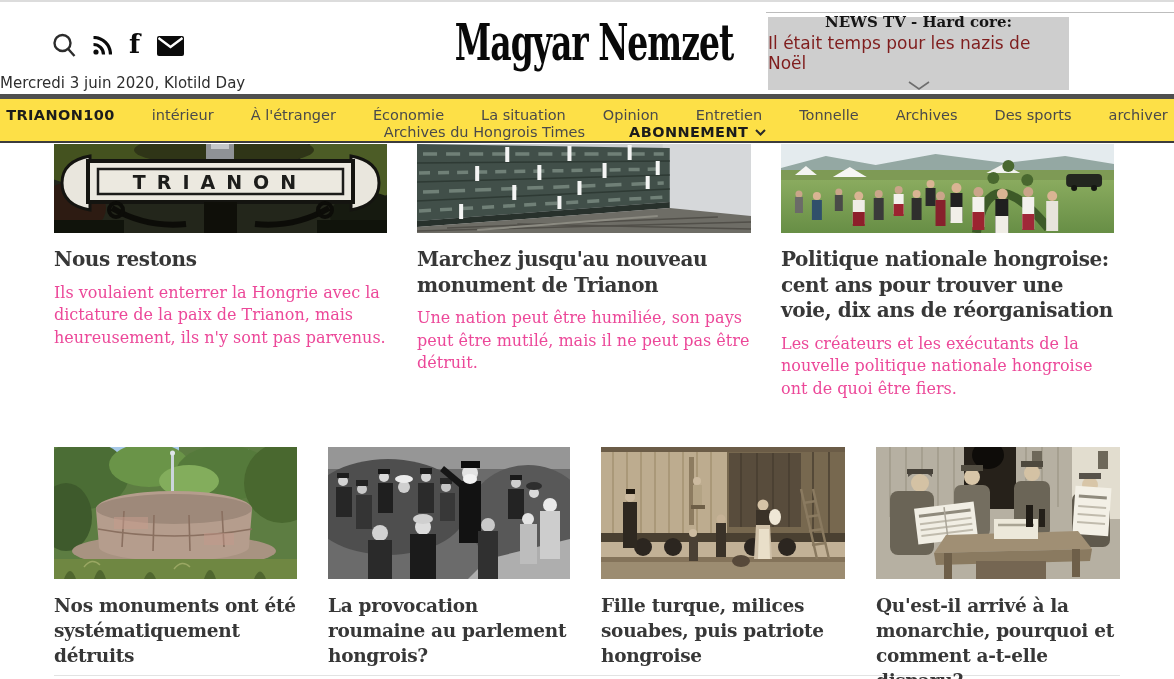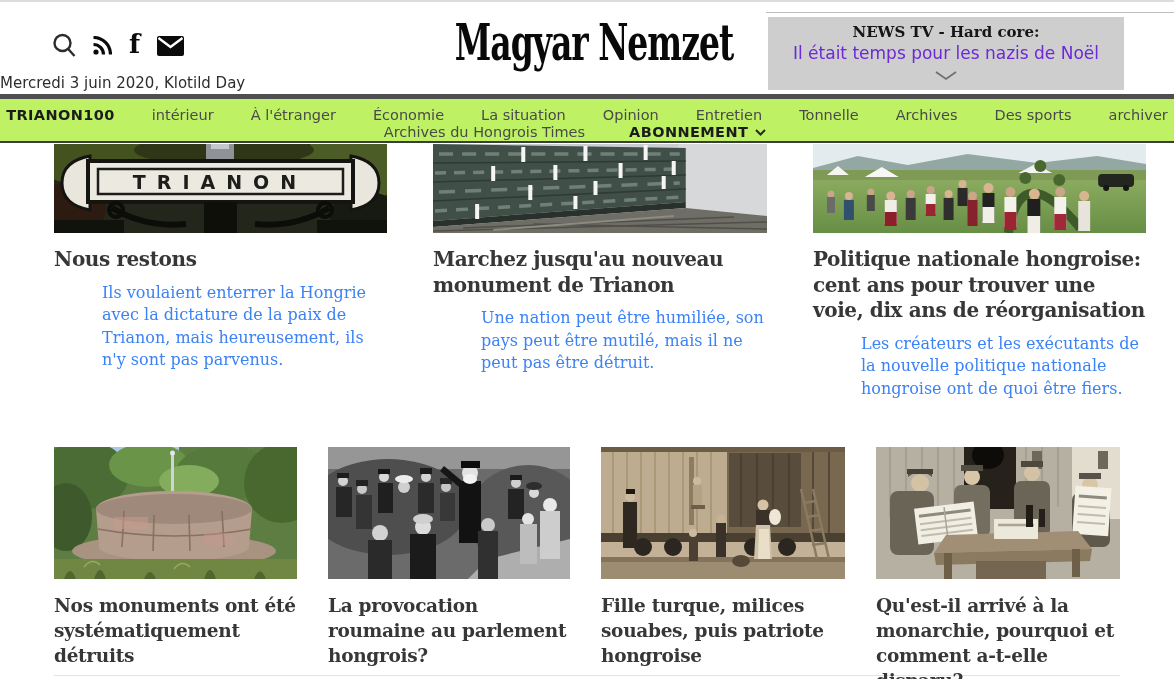--- a/index.html
+++ b/index.html
@@ -15,53 +15,53 @@
   .fb-f{font-family:"DejaVu Serif",serif;font-weight:bold;font-size:26px;color:#0b0b0b;line-height:1;margin-top:-3px;}
   .logo{left:14px;right:0;top:10px;text-align:center;}
   .logo-text{
     display:inline-block;font-family:"DejaVu Serif","Liberation Serif",serif;
     font-weight:bold;font-size:33px;color:#090909;letter-spacing:-1px;
     transform:scaleY(1.55);transform-origin:top center;white-space:nowrap;
   }
   .date-line{left:0;right:0;top:72px;font-size:15px;color:#2e2e2e;}
   .newsline{left:766px;top:10px;width:408px;height:1px;background:#bdbdbd;}
   .newsbox{
-    left:768px;top:15px;width:356px;height:73px;background:#cecece;cursor:pointer;
+    left:768px;top:15px;width:301px;height:73px;background:#cecece;cursor:pointer;
     display:flex;flex-direction:column;align-items:center;justify-content:center;gap:2px;
   }
   .newsbox .nb-title{font-family:"DejaVu Serif",serif;font-weight:bold;font-size:15px;color:#151515;}
-  .newsbox .nb-sub{font-size:17px;color:#6d28d9;}
+  .newsbox .nb-sub{font-size:17px;color:#7f1d1d;}
   
   .darkbar{left:0;top:92px;width:1174px;height:5px;background:#4f4f4f;}
   .nav{
-    left:0;top:97px;width:1174px;height:44px;background:#bef264;border-bottom:2px solid #3c3c3c;
+    left:0;top:97px;width:1174px;height:44px;background:#fde047;border-bottom:2px solid #3c3c3c;
     box-sizing:border-box;
   }
   .nav-row1{display:flex;justify-content:center;gap:37px;padding-top:8px;font-size:14.5px;color:#4a4a4a;}
   .nav-row1 .nav-item{cursor:pointer;white-space:nowrap;}
   .nav-item.bold1{font-weight:bold;color:#1c1c1c;letter-spacing:.4px;}
   .nav-row2{display:flex;justify-content:center;align-items:center;gap:44px;margin-top:1px;font-size:14.5px;color:#4a4a4a;position:relative;left:-12px;}
   .nav-row2 .sub{font-weight:bold;color:#1c1c1c;letter-spacing:.4px;display:flex;align-items:center;gap:7px;cursor:pointer;}
   .nav-row2 .arch{cursor:pointer;}
   
   .hairline{left:54px;top:673px;width:1066px;height:1px;background:#e3e3e3;}
-  .top-row{left:54px;top:142px;width:1066px;display:grid;grid-template-columns:333px 334px 333px;column-gap:46px;}
+  .top-row{left:54px;top:142px;width:1066px;display:grid;grid-template-columns:333px 334px 333px;column-gap:30px;}
   .bottom-row{left:54px;top:445px;width:1066px;display:grid;grid-template-columns:243px 242px 244px 244px;column-gap:31px;}
   .photo{display:block;width:100%;overflow:hidden;cursor:pointer;}
   .photo svg{display:block;width:100%;height:100%;}
   .top-row .photo{height:89px;}
   .bottom-row .photo{height:132px;}
   .a-title{
     font-family:"DejaVu Serif","Liberation Serif",serif;font-weight:bold;color:#373737;
     font-size:20px;line-height:25.5px;letter-spacing:-0.4px;margin-top:14px;cursor:pointer;
   }
   .bottom-row .a-title{font-size:18.5px;line-height:25px;letter-spacing:-0.3px;}
   .a-sum{
-    font-family:"DejaVu Serif","Liberation Serif",serif;color:#3b82f6;
-    font-size:16px;line-height:22.5px;margin-top:9px;margin-left:48px;
+    font-family:"DejaVu Serif","Liberation Serif",serif;color:#ec4899;
+    font-size:16px;line-height:22.5px;margin-top:9px;
   }
   .bottom-row .a-sum{font-size:15.5px;line-height:21.5px;margin-top:8px;}
 </style>
 </head>
 <body>
 
 <div class="abs hdr-icons">
   <span class="hicon">
     <svg width="24" height="25" viewBox="0 0 24 25">
         <circle cx="10.5" cy="10" r="8" fill="none" stroke="#2c2c2c" stroke-width="2.4"></circle>

